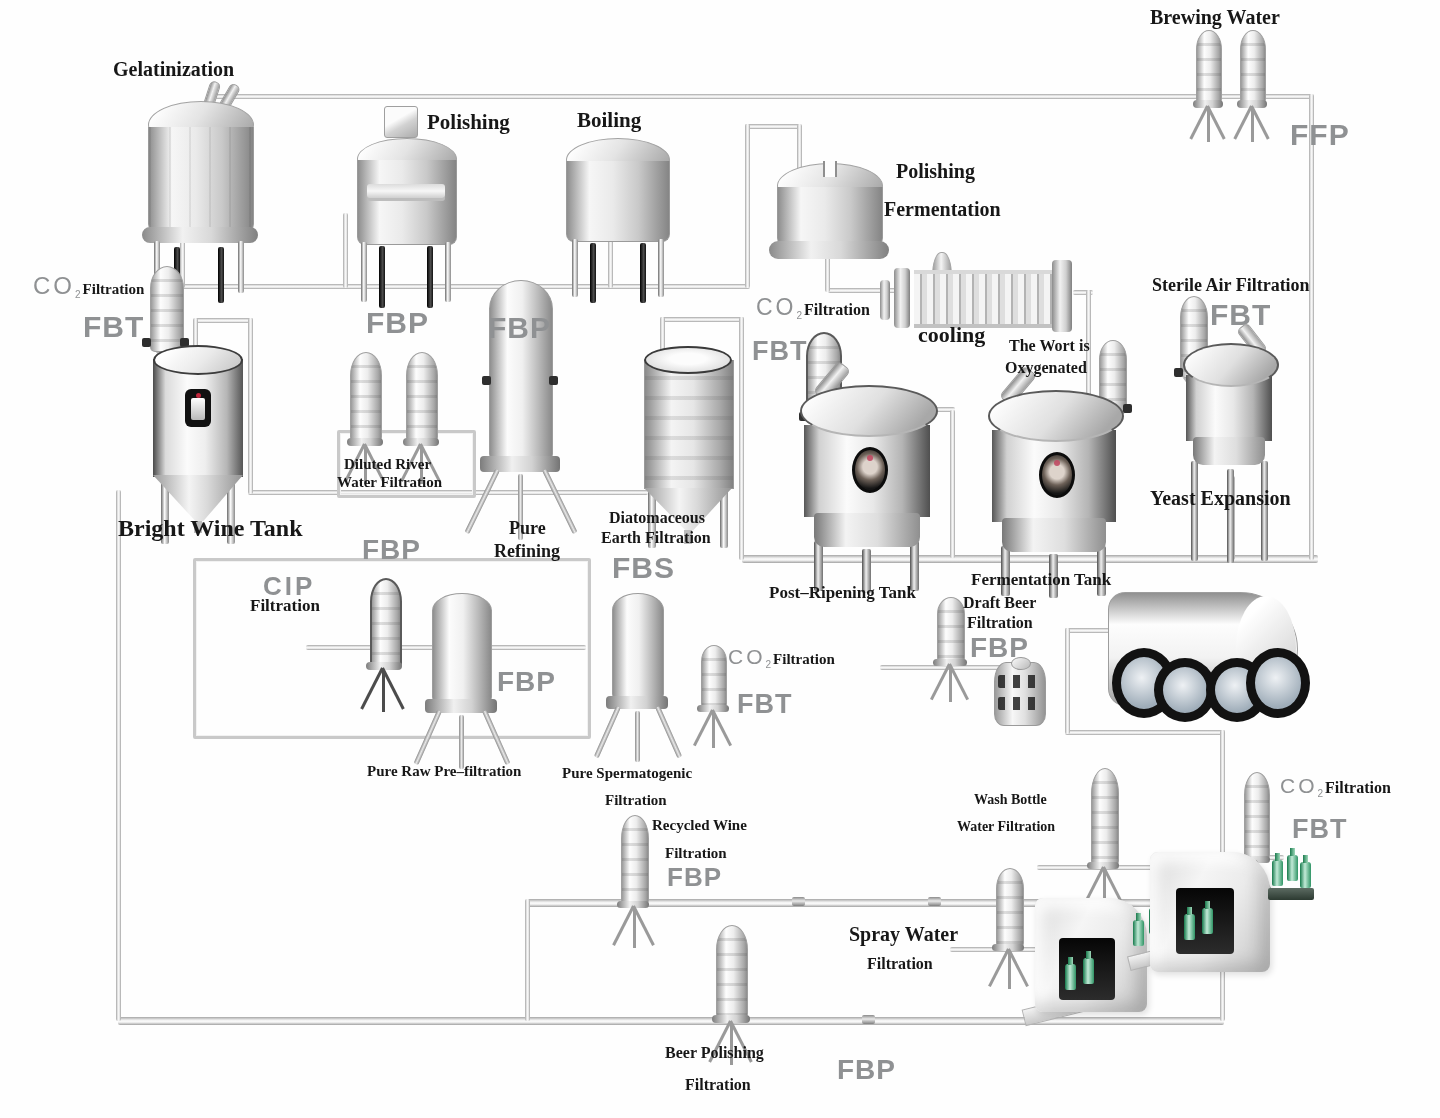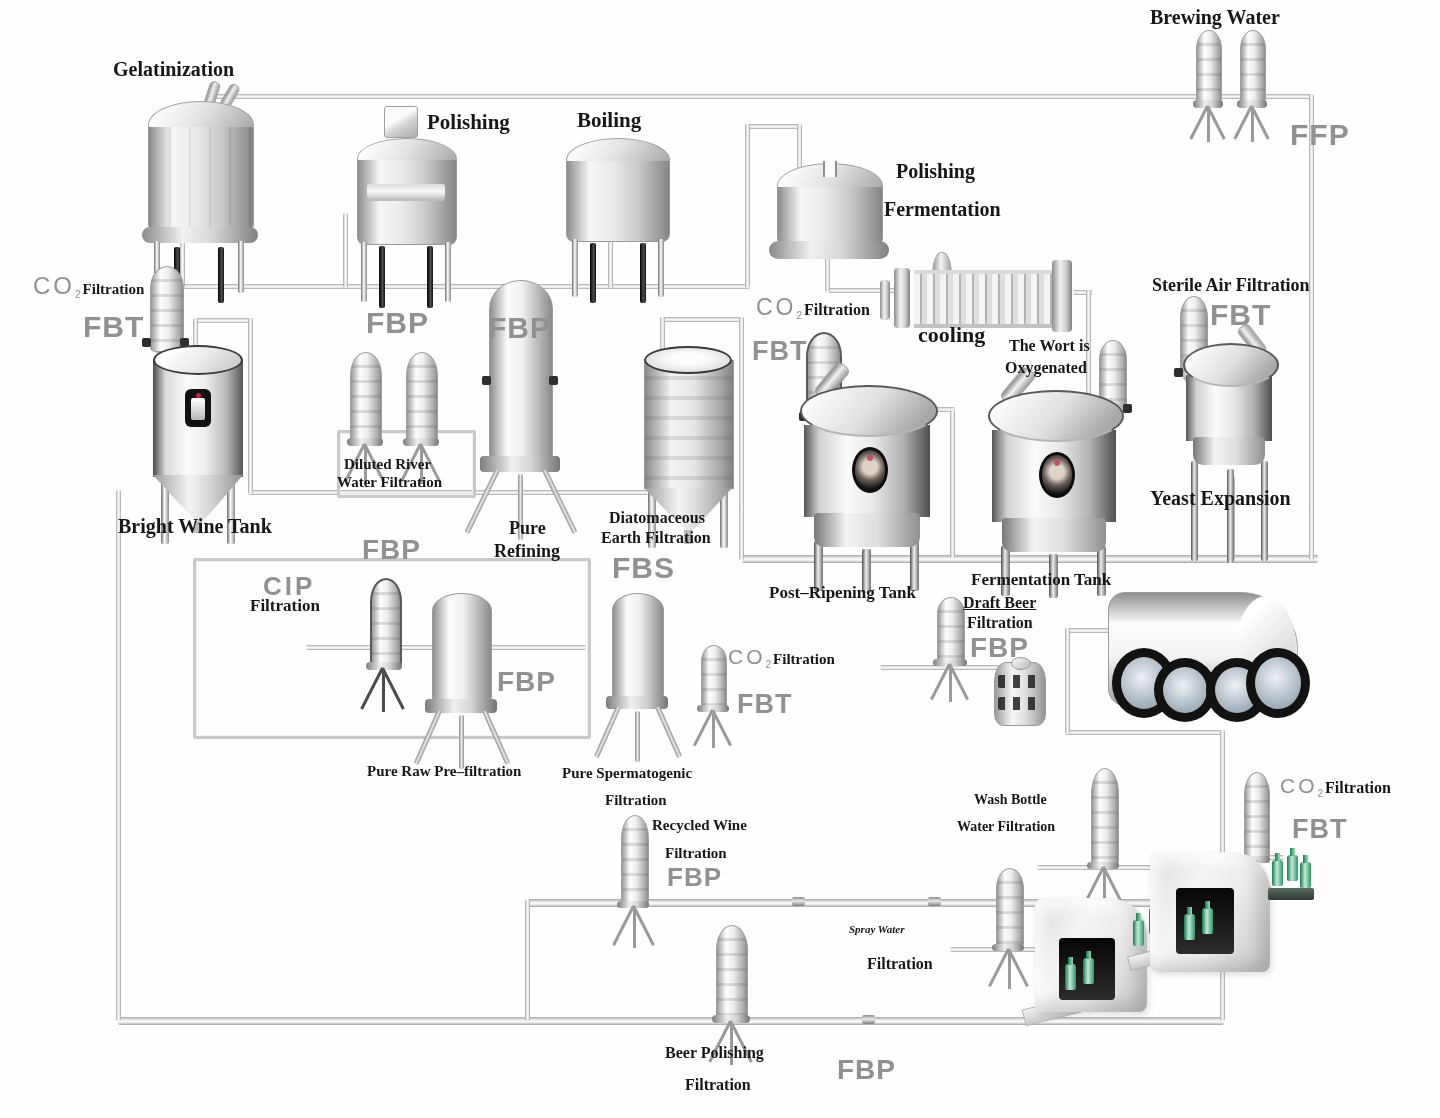--- a/index.html
+++ b/index.html
@@ -455,21 +455,21 @@
   <div class="lbl" style="left:896px;top:160px;font-size:20px;">Polishing</div>
   <div class="lbl" style="left:884px;top:198px;font-size:20px;">Fermentation</div>
 
   <div class="co2wrap" style="left:33px;top:272px;">
     <span class="co2-co" style="font-size:24px;">CO</span><span class="co2-sub">2</span><span class="co2-f" style="font-size:15px;">Filtration</span>
   </div>
   <div class="code" style="left:83px;top:310px;font-size:30px;">FBT</div>
 
   <div class="code" style="left:366px;top:306px;font-size:30px;">FBP</div>
   <div class="code" style="left:488px;top:311px;font-size:30px;">FBP</div>
-  <div class="lbl" style="left:118px;top:515px;font-size:20px;">Bright Wine Tank</div>
+  <div class="lbl" style="left:118px;top:515px;font-size:24px;">Bright Wine Tank</div>
   <div class="lbl" style="left:344px;top:456px;font-size:15px;">Diluted River</div>
   <div class="lbl" style="left:337px;top:474px;font-size:15px;">Water Filtration</div>
   <div class="lbl" style="left:509px;top:518px;font-size:18px;">Pure</div>
   <div class="lbl" style="left:494px;top:541px;font-size:18px;">Refining</div>
   <div class="lbl" style="left:609px;top:509px;font-size:16px;">Diatomaceous</div>
   <div class="lbl" style="left:601px;top:529px;font-size:16px;">Earth Filtration</div>
   <div class="code" style="left:612px;top:551px;font-size:30px;">FBS</div>
 
   <div class="co2wrap" style="left:756px;top:294px;">
     <span class="co2-co" style="font-size:23px;">CO</span><span class="co2-sub">2</span><span class="co2-f" style="font-size:16px;">Filtration</span>
@@ -477,21 +477,21 @@
   <div class="code" style="left:752px;top:336px;font-size:27px;">FBT</div>
 
   <div class="lbl" style="left:918px;top:322px;font-size:22px;">cooling</div>
   <div class="lbl" style="left:1009px;top:337px;font-size:16px;">The Wort is</div>
   <div class="lbl" style="left:1005px;top:359px;font-size:16px;">Oxygenated</div>
   <div class="lbl" style="left:1152px;top:275px;font-size:18px;">Sterile Air Filtration</div>
   <div class="code" style="left:1210px;top:298px;font-size:30px;">FBT</div>
   <div class="lbl" style="left:1150px;top:487px;font-size:20px;">Yeast Expansion</div>
   <div class="lbl" style="left:769px;top:583px;font-size:17px;">Post–Ripening Tank</div>
   <div class="lbl" style="left:971px;top:570px;font-size:17px;">Fermentation Tank</div>
-  <div class="lbl" style="left:963px;top:594px;font-size:16px;text-decoration:underline;">Draft Beer</div>
+  <div class="lbl" style="left:963px;top:594px;font-size:16px;">Draft Beer</div>
   <div class="lbl" style="left:967px;top:614px;font-size:16px;">Filtration</div>
   <div class="code" style="left:970px;top:632px;font-size:28px;">FBP</div>
 
   <div class="code" style="left:263px;top:571px;font-size:26px;letter-spacing:3px;">CIP</div>
   <div class="lbl" style="left:250px;top:596px;font-size:17px;">Filtration</div>
   <div class="code" style="left:362px;top:534px;font-size:28px;">FBP</div>
   <div class="code" style="left:497px;top:666px;font-size:28px;">FBP</div>
 
   <div class="co2wrap" style="left:728px;top:645px;">
     <span class="co2-co" style="font-size:21px;">CO</span><span class="co2-sub">2</span><span class="co2-f" style="font-size:15px;">Filtration</span>
@@ -499,21 +499,21 @@
   <div class="code" style="left:737px;top:689px;font-size:27px;">FBT</div>
 
   <div class="lbl" style="left:367px;top:763px;font-size:15px;">Pure Raw Pre–filtration</div>
   <div class="lbl" style="left:562px;top:765px;font-size:15px;">Pure Spermatogenic</div>
   <div class="lbl" style="left:605px;top:792px;font-size:15px;">Filtration</div>
   <div class="lbl" style="left:652px;top:817px;font-size:15px;">Recycled Wine</div>
   <div class="lbl" style="left:665px;top:845px;font-size:15px;">Filtration</div>
   <div class="code" style="left:667px;top:862px;font-size:26px;">FBP</div>
   <div class="lbl" style="left:974px;top:792px;font-size:14px;">Wash Bottle</div>
   <div class="lbl" style="left:957px;top:819px;font-size:14px;">Water Filtration</div>
-  <div class="lbl" style="left:849px;top:923px;font-size:11px;font-style:italic;">Spray Water</div>
+  <div class="lbl" style="left:849px;top:923px;font-size:20px;">Spray Water</div>
   <div class="lbl" style="left:867px;top:955px;font-size:16px;">Filtration</div>
 
   <div class="co2wrap" style="left:1280px;top:774px;">
     <span class="co2-co" style="font-size:21px;">CO</span><span class="co2-sub">2</span><span class="co2-f" style="font-size:16px;">Filtration</span>
   </div>
   <div class="code" style="left:1292px;top:814px;font-size:27px;">FBT</div>
 
   <div class="lbl" style="left:665px;top:1044px;font-size:16px;">Beer Polishing</div>
   <div class="lbl" style="left:685px;top:1076px;font-size:16px;">Filtration</div>
   <div class="code" style="left:837px;top:1054px;font-size:28px;">FBP</div>

